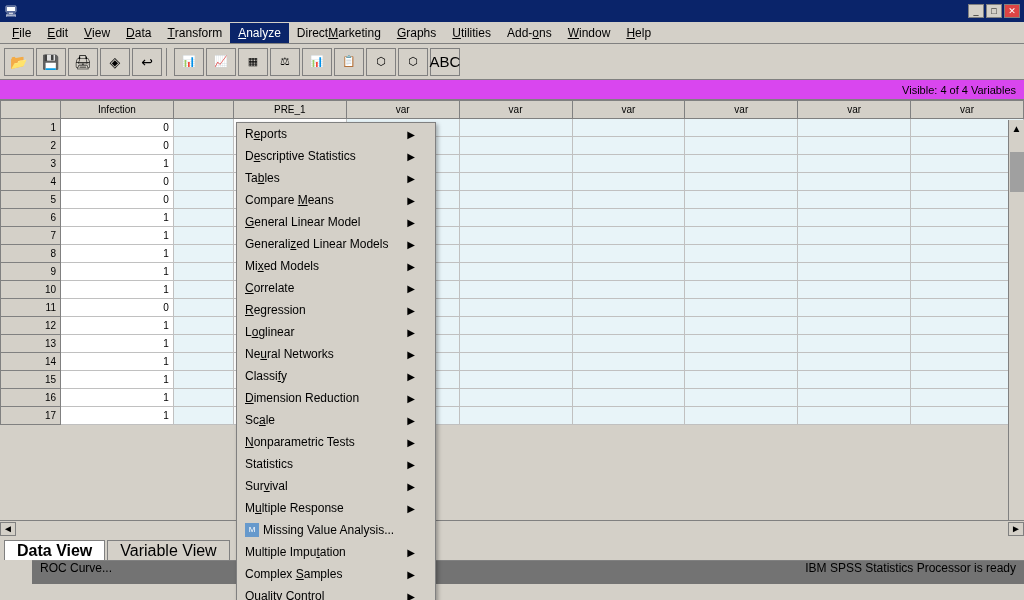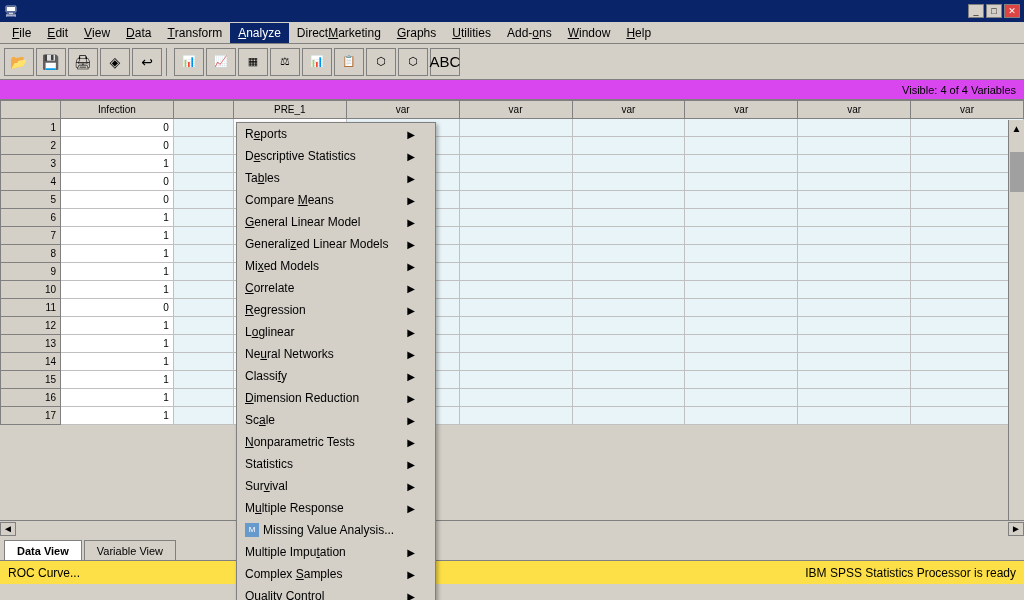--- a/index.html
+++ b/index.html
@@ -126,43 +126,43 @@
     .bottom-scroll {
       height: 16px;
       background: #d4d0c8;
       border-top: 1px solid #808080;
       display: flex;
       align-items: center;
     }
 
     
     .status-bar {
-      background: #fde047;
+      background: #737373;
       height: 24px;
       display: flex;
-      align-items: center;
       border-top: 1px solid #808080;
       justify-content: space-between;
       padding: 0 8px;
+      margin-left: 32px;
     }
     .tab-bar {
       height: 24px;
       display: flex;
       align-items: flex-end;
       background: #d4d0c8;
       padding: 0 4px;
       gap: 2px;
     }
     .tab {
       padding: 2px 12px;
       background: #d4d0c8;
       border: 1px solid #808080;
       border-bottom: none;
       cursor: pointer;
-      font-size: 11px;
+      font-size: 16px;
       height: 20px;
       display: flex;
       align-items: center;
     }
     .tab.active { background: white; font-weight: bold; }
     .dropdown-menu {
       position: absolute;
       top: 22px;
       left: 236px;
       background: #d4d0c8;

